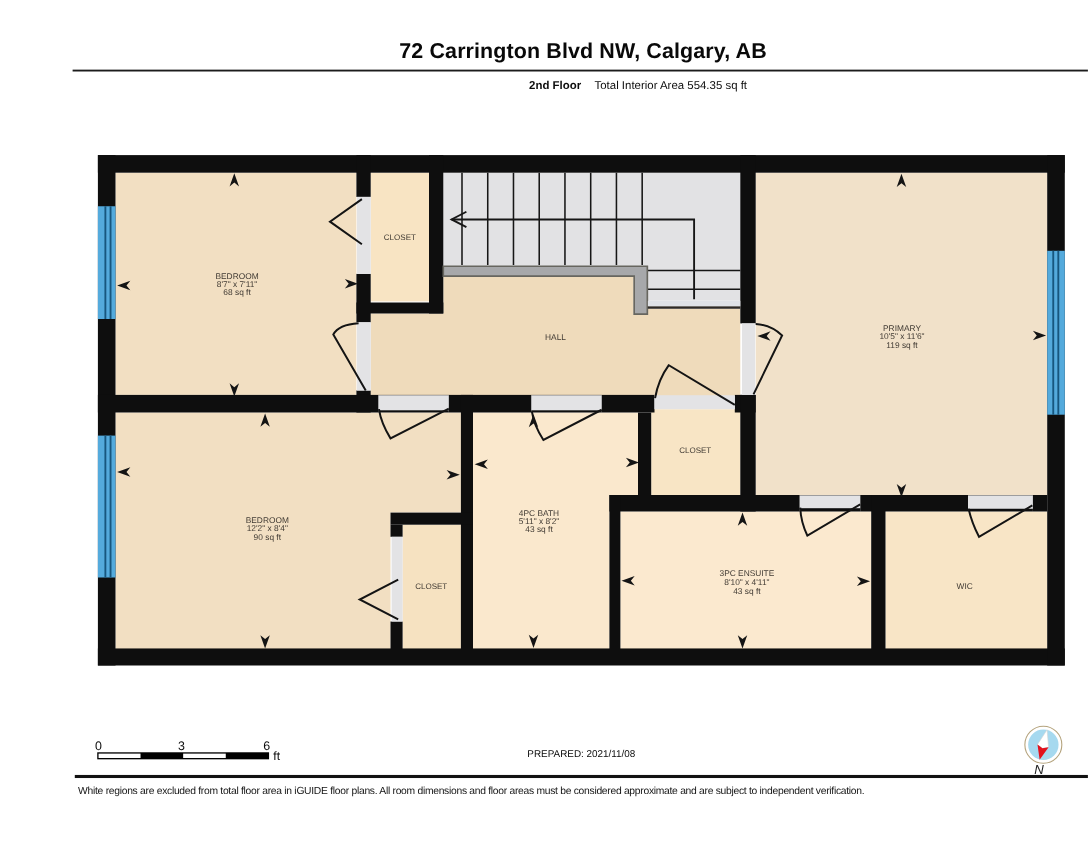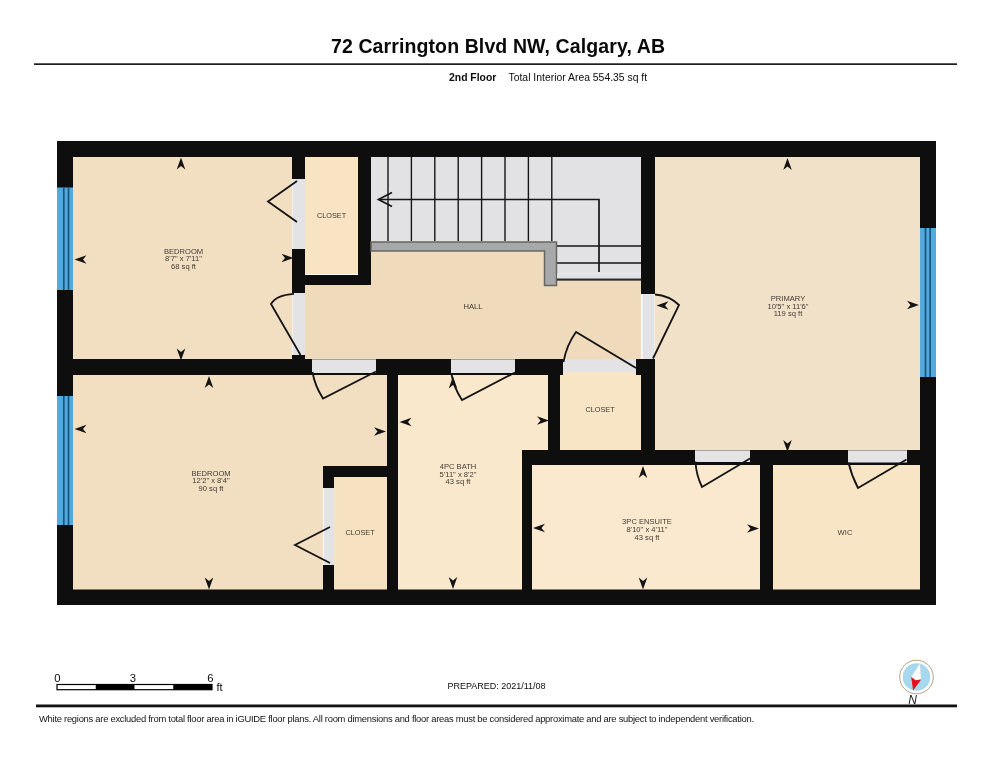--- a/index.html
+++ b/index.html
@@ -1,16 +1,16 @@
 <!DOCTYPE html>
 <html><head>
 <meta charset="utf-8">
 <style>
   html,body{margin:0;padding:0;background:#ffffff;}
-  #page{width:788px;height:768px;position:relative;font-family:"Liberation Sans", sans-serif;}
+  #page{width:788px;height:768px;position:relative;font-family:"Liberation Sans", sans-serif;margin-left:32px;}
   svg text{font-family:"Liberation Sans", sans-serif;}
 </style>
 </head>
 <body>
 <div id="page">
 <svg width="993" height="768" viewBox="0 0 993 768">
 
   <rect x="0" y="0" width="993" height="768" fill="#ffffff"></rect>
 
   <text x="331" y="53" font-size="19.5" font-weight="bold" fill="#090909" textLength="334">72 Carrington Blvd NW, Calgary, AB</text>

